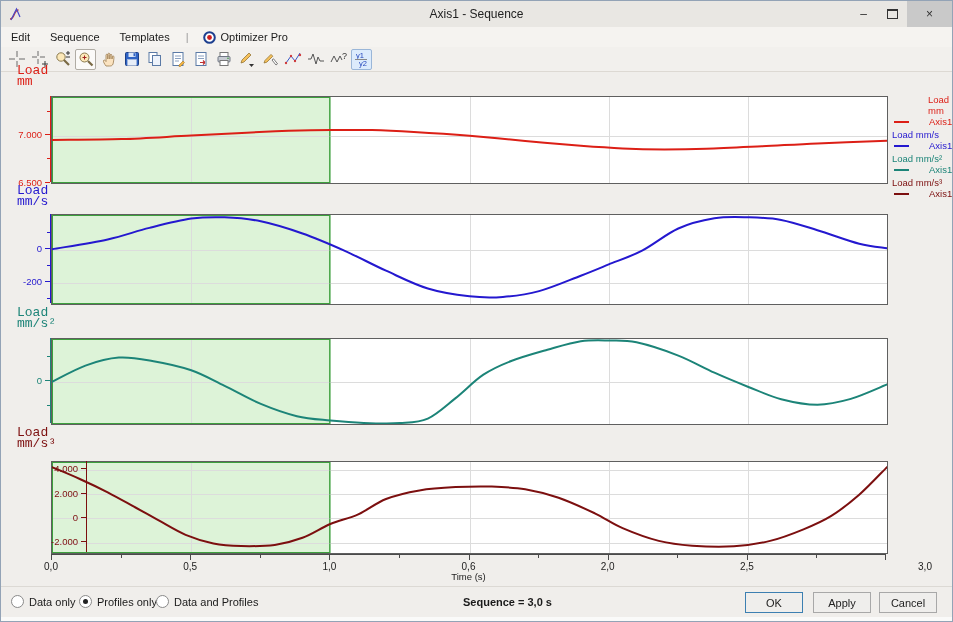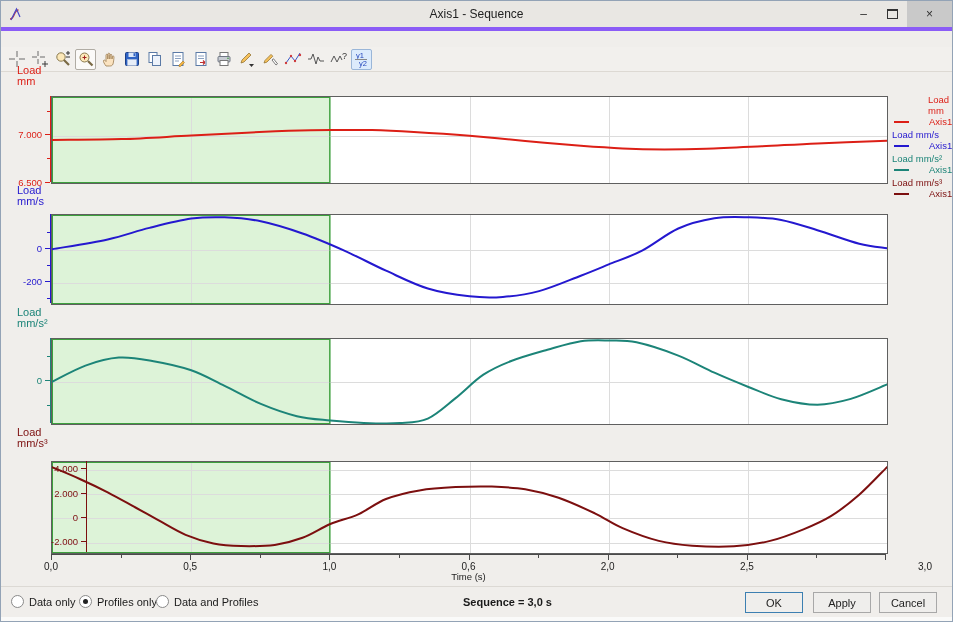--- a/index.html
+++ b/index.html
@@ -1,37 +1,37 @@
 <!DOCTYPE html>
 <html><head>
 <meta charset="utf-8">
 <style>
   html,body{margin:0;padding:0;background:#d8d8d8;font-family:"Liberation Sans",sans-serif;}
   .window{position:relative;width:953px;height:622px;background:#f0eeeb;border:1px solid #93a3b6;
           box-sizing:border-box;overflow:hidden;color:#1a1a1a;}
   
-  .titlebar{position:absolute;left:0;top:0;right:0;height:26px;background:#e9e7e3;border-bottom:4px solid #8b5cf6;}
+  .titlebar{position:absolute;left:0;top:0;right:0;height:26px;background:#e9e7e3;border-bottom:6px solid #8b5cf6;}
   .app-icon{position:absolute;left:7px;top:6px;width:18px;height:15px;}
   .title{position:absolute;left:0;right:0;top:6px;text-align:center;font-size:12px;color:#222;}
   .wincontrols{position:absolute;right:0;top:0;height:26px;display:flex;}
   .winbtn{width:29px;height:26px;display:flex;align-items:center;justify-content:center;font-size:12px;color:#333;}
   .winbtn.close{width:45px;background:#c9c9c9;}
   .maxglyph{display:inline-block;width:9px;height:7px;border:1px solid #333;border-top-width:2px;}
   
   .menubar{position:absolute;left:0;top:26px;right:0;height:20px;background:#f5f3f0;display:flex;align-items:center;font-size:11px;}
   .menu-item{padding:2px 10px;cursor:default;}
   .menu-sep{color:#999;padding:0 6px;}
   .optimizer{display:flex;align-items:center;gap:5px;padding:2px 8px;}
   
   .toolbar{position:absolute;left:0;top:46px;right:0;height:24px;background:#f2f0ed;border-bottom:1px solid #ddd9d3;display:flex;align-items:center;padding-left:5px;gap:2px;}
   .tbtn{width:21px;height:21px;display:flex;align-items:center;justify-content:center;border:1px solid transparent;border-radius:2px;background:transparent;padding:0;}
   .tbtn.active{border-color:#9ab6d8;background:#dcebfc;}
   .tbtn.pressed{border-color:#b0aca4;background:#fbfaf8;}
   
-  .chart-title{position:absolute;left:16px;width:46px;font-size:11px;line-height:11px;text-align:left;}
+  .chart-title{position:absolute;left:16px;width:46px;font-size:13px;line-height:11px;text-align:left;font-family:Liberation Mono, monospace;}
   .plotwrap{position:absolute;background:#fff;border:1px solid #5f5f5f;}
   .plotwrap svg{display:block;}
   .ticklayer{position:absolute;left:0;width:50px;}
   .axisline{position:absolute;right:0;top:0;bottom:0;width:1px;}
   .ytick{position:absolute;right:1px;height:1px;}
   .ylab{position:absolute;right:9px;font-size:9.5px;white-space:nowrap;}
   .xaxis{position:absolute;height:28px;}
   .xaxis .baseline{position:absolute;left:0;right:0;top:0;height:1px;background:#4a4a4a;}
   .xtick{position:absolute;top:1px;width:1px;background:#4a4a4a;}
   .xlab{position:absolute;top:7px;font-size:10px;color:#222;transform:translateX(-50%);white-space:nowrap;}
@@ -69,20 +69,35 @@
         </div>
       <div class="winbtn">
           <span class="maxglyph"></span>
         </div>
       <div class="winbtn close">
           <span>×</span>
         </div>
     </div>
   </div>
 
+  <div class="menubar">
+    <span class="menu-item">Edit</span>
+    <span class="menu-item">Sequence</span>
+    <span class="menu-item">Templates</span>
+    <span class="menu-sep">|</span>
+    <span class="optimizer menu-item">
+      <span>
+        <svg width="13" height="13" viewBox="0 0 13 13" style="display:block">
+          <circle cx="6.5" cy="6.5" r="5.3" fill="#fff" stroke="#1d3f8f" stroke-width="2"></circle>
+          <circle cx="6.5" cy="6.5" r="2.4" fill="#cf1f1f"></circle>
+        </svg>
+      </span>
+      <span>Optimizer Pro</span>
+    </span>
+  </div>
 
   <div class="toolbar" id="toolbar">
       <button class="tbtn">
         <svg width="18" height="18" viewBox="0 0 18 18">
           <path d="M9 1v6M9 11v6M1 9h6M11 9h6" stroke="#6a6a6a" fill="none"></path>
         </svg>
       </button>
       <button class="tbtn">
         <svg width="18" height="18" viewBox="0 0 18 18">
           <path d="M7 1v5M7 9v5M1 7h5M9 7h5" stroke="#6a6a6a" fill="none"></path>

